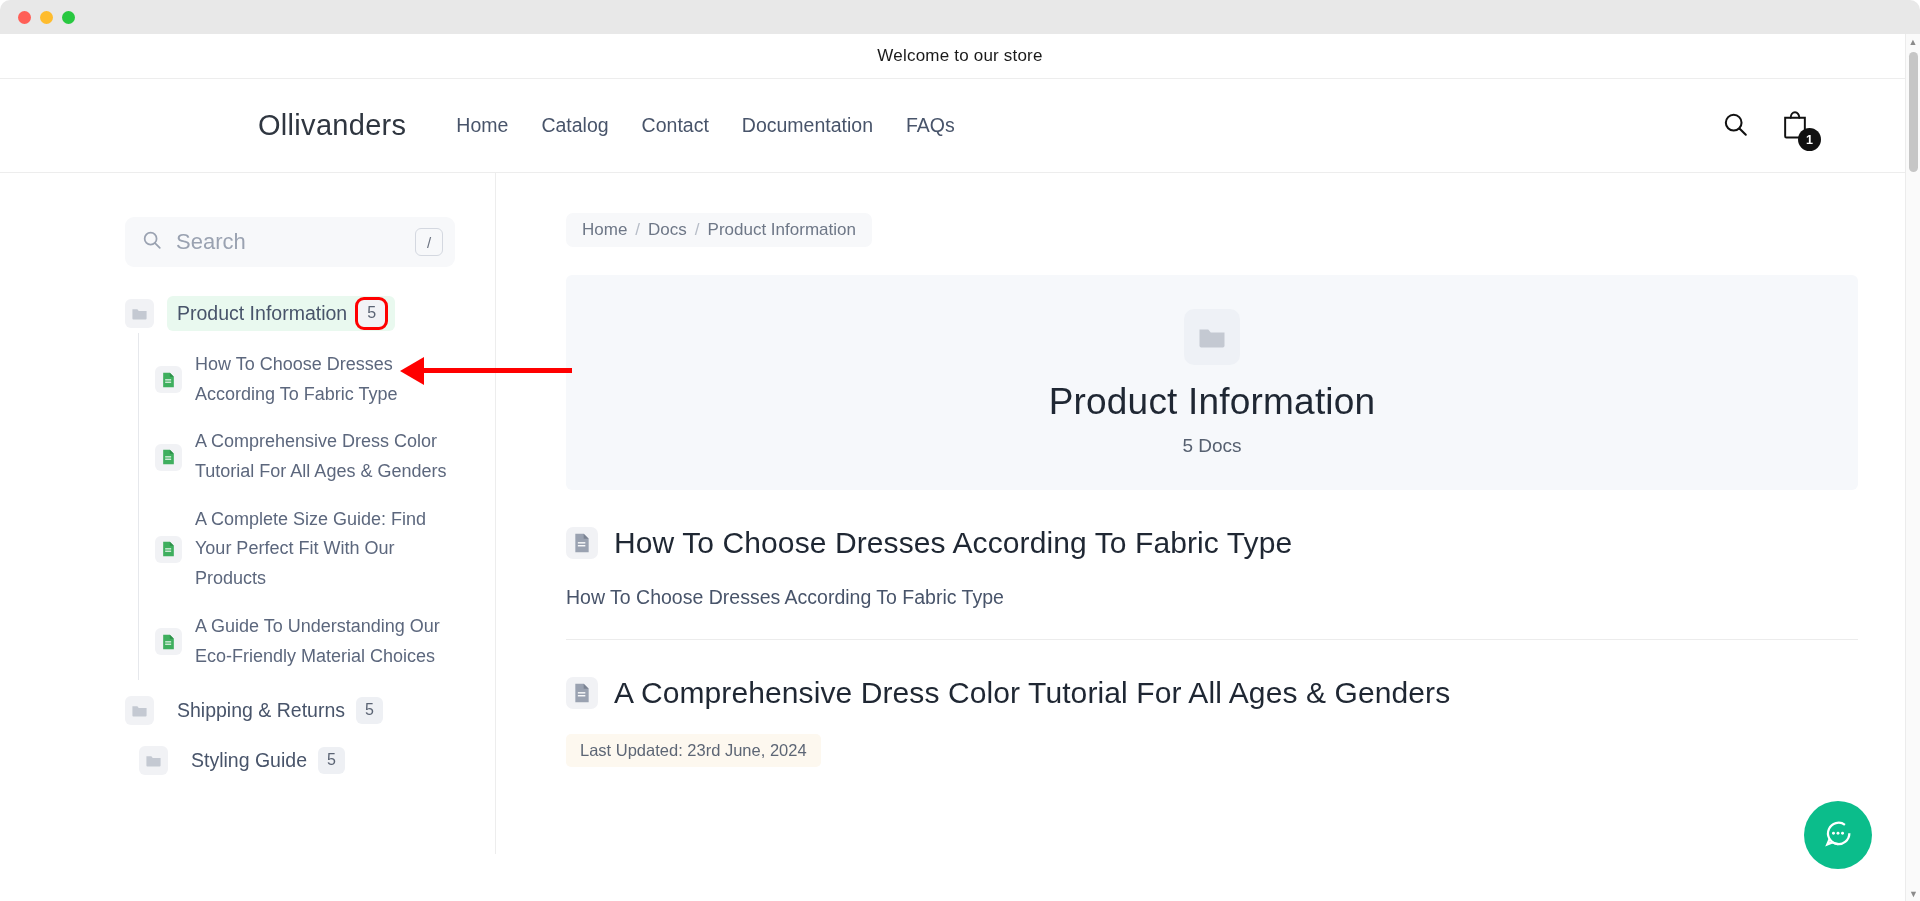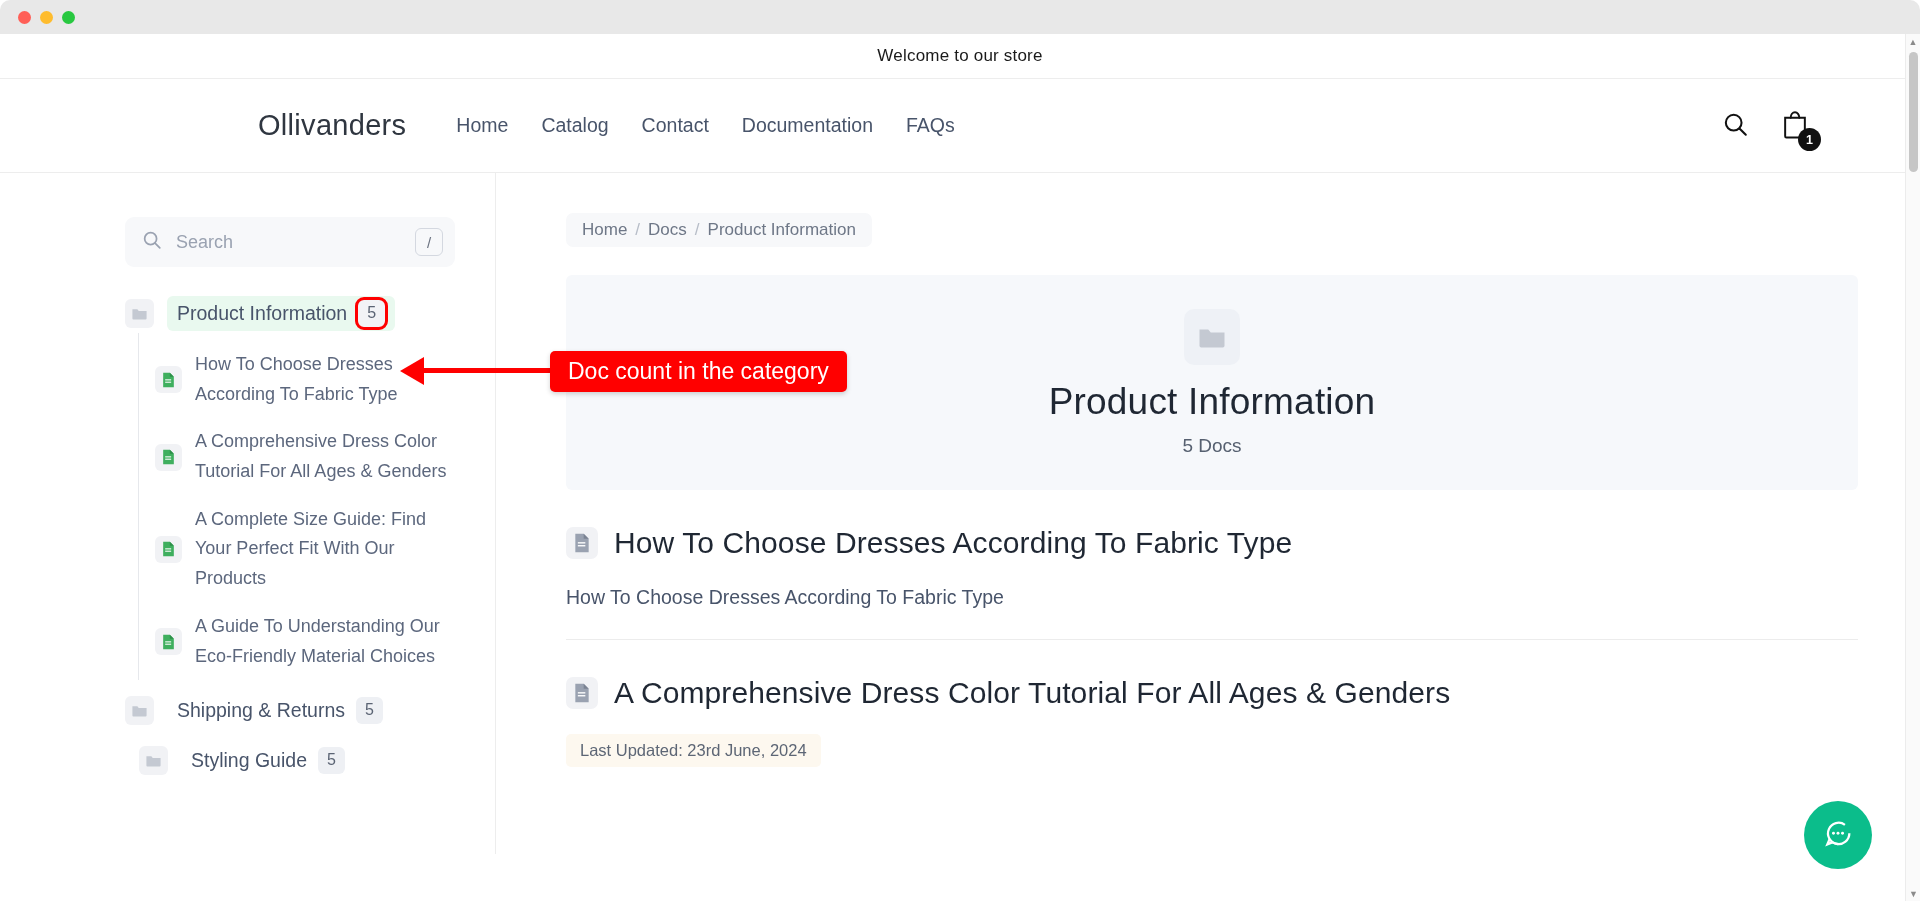--- a/index.html
+++ b/index.html
@@ -125,21 +125,21 @@
     display: flex;
     align-items: center;
     height: 50px;
     background: #f7f8fa;
     border-radius: 9px;
     padding: 0 12px 0 16px;
     gap: 13px;
   }
   .search-placeholder {
     flex: 1;
-    font-size: 18px;
+    font-size: 22px;
     color: #9aa2b1;
   }
   .slash-key {
     width: 28px; height: 28px;
     border: 1px solid #d4d8e0;
     border-radius: 6px;
     display: flex;
     align-items: center;
     justify-content: center;
     font-size: 15px;
@@ -589,21 +589,20 @@
           <h2 class="entry-title">A Comprehensive Dress Color Tutorial For All Ages &amp; Genders</h2>
         </div>
         <div class="updated-pill">Last Updated: 23rd June, 2024</div>
       </article>
 
     </main>
   </div>
 
   <div class="annot-arrow-line"></div>
   <div class="annot-arrow-head"></div>
-  <div class="annot-label">Doc count in the category</div>
 
   <button class="chat-fab">
     <span>
       <svg width="32" height="32" viewBox="0 0 24 24" fill="none" stroke="#fff" stroke-width="1.7">
         <path d="M20.5 11.5a8 8 0 1 1-3.3-6.4"></path>
         <path d="M12 19.5c-1.6 0-3-.4-4.3-1.2L4 19.8l1.5-3.5" stroke-linecap="round"></path>
         <circle cx="8.6" cy="11.5" r="1.1" fill="#fff" stroke="none"></circle>
         <circle cx="12" cy="11.5" r="1.1" fill="#fff" stroke="none"></circle>
         <circle cx="15.4" cy="11.5" r="1.1" fill="#fff" stroke="none"></circle>
       </svg>

